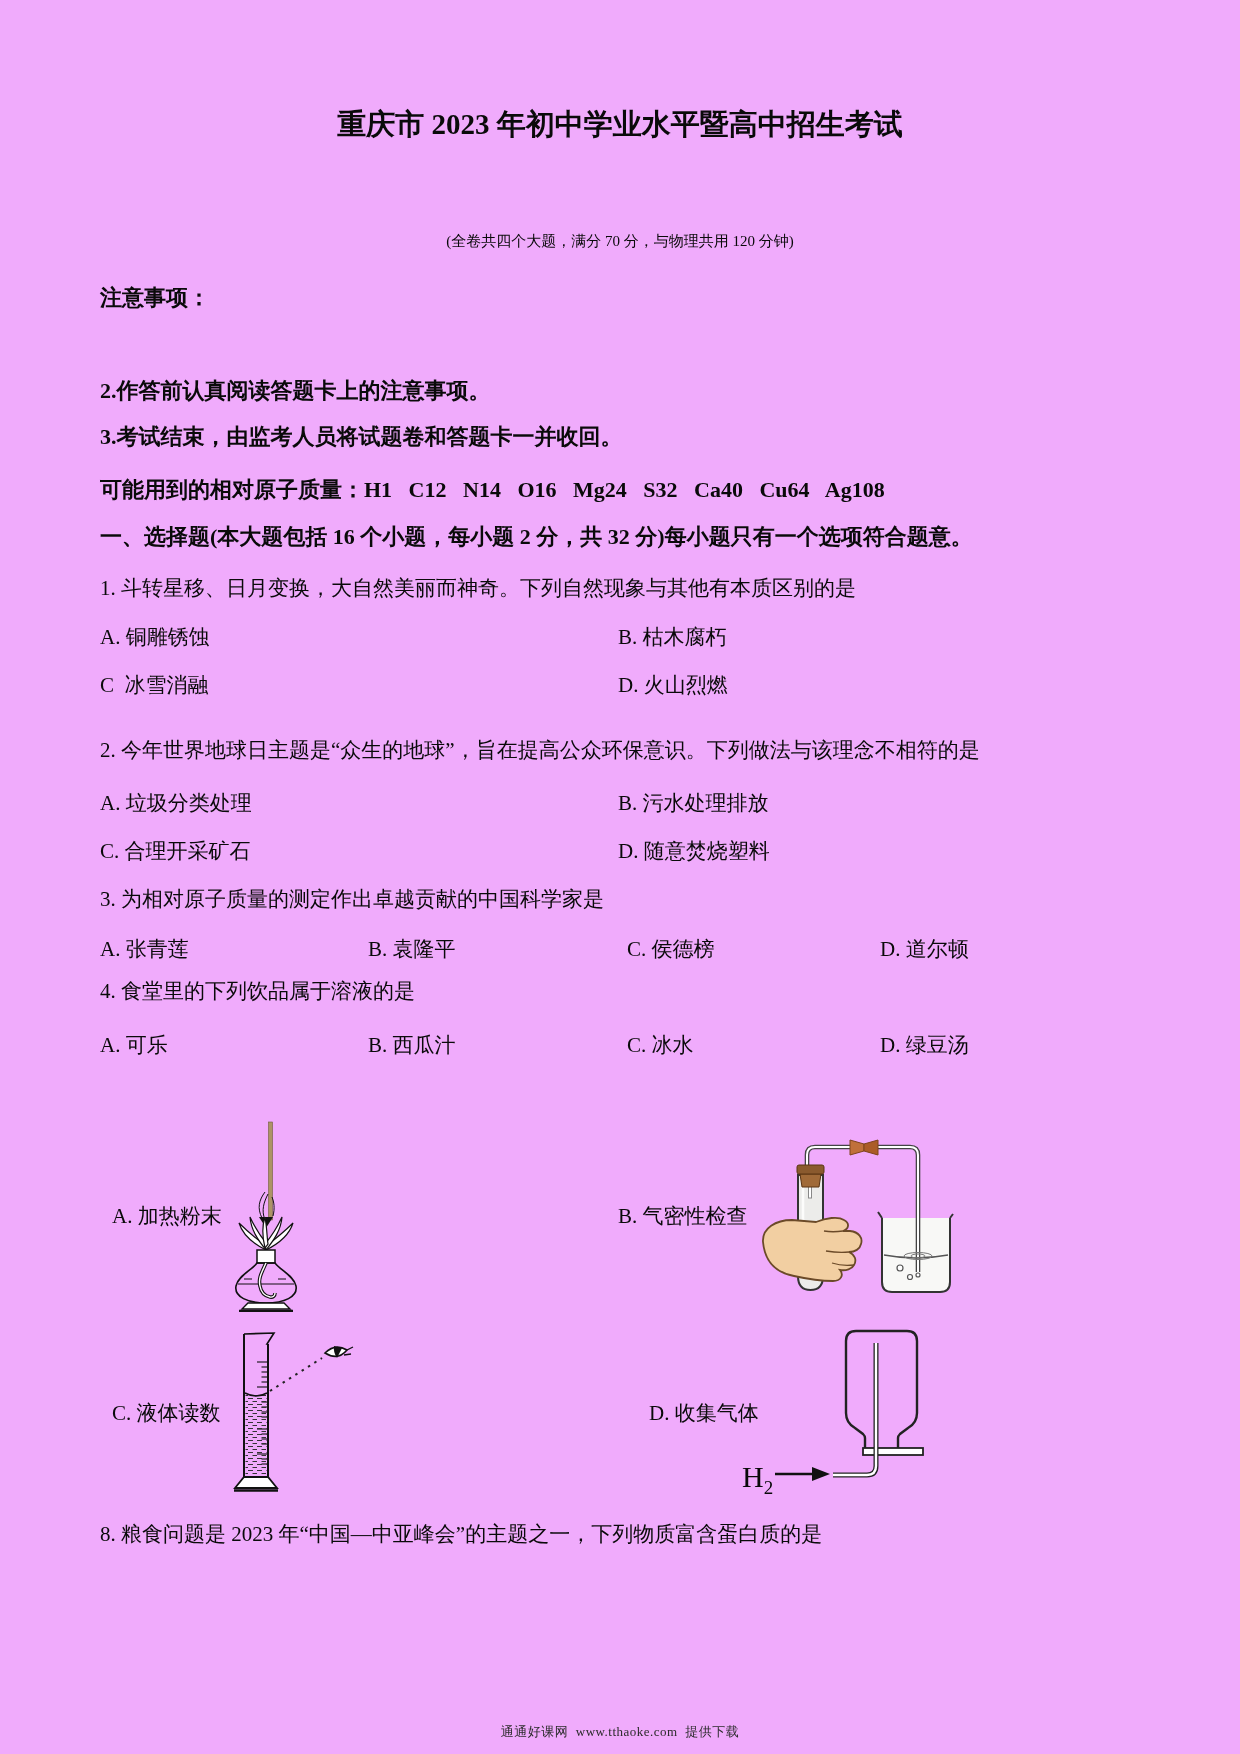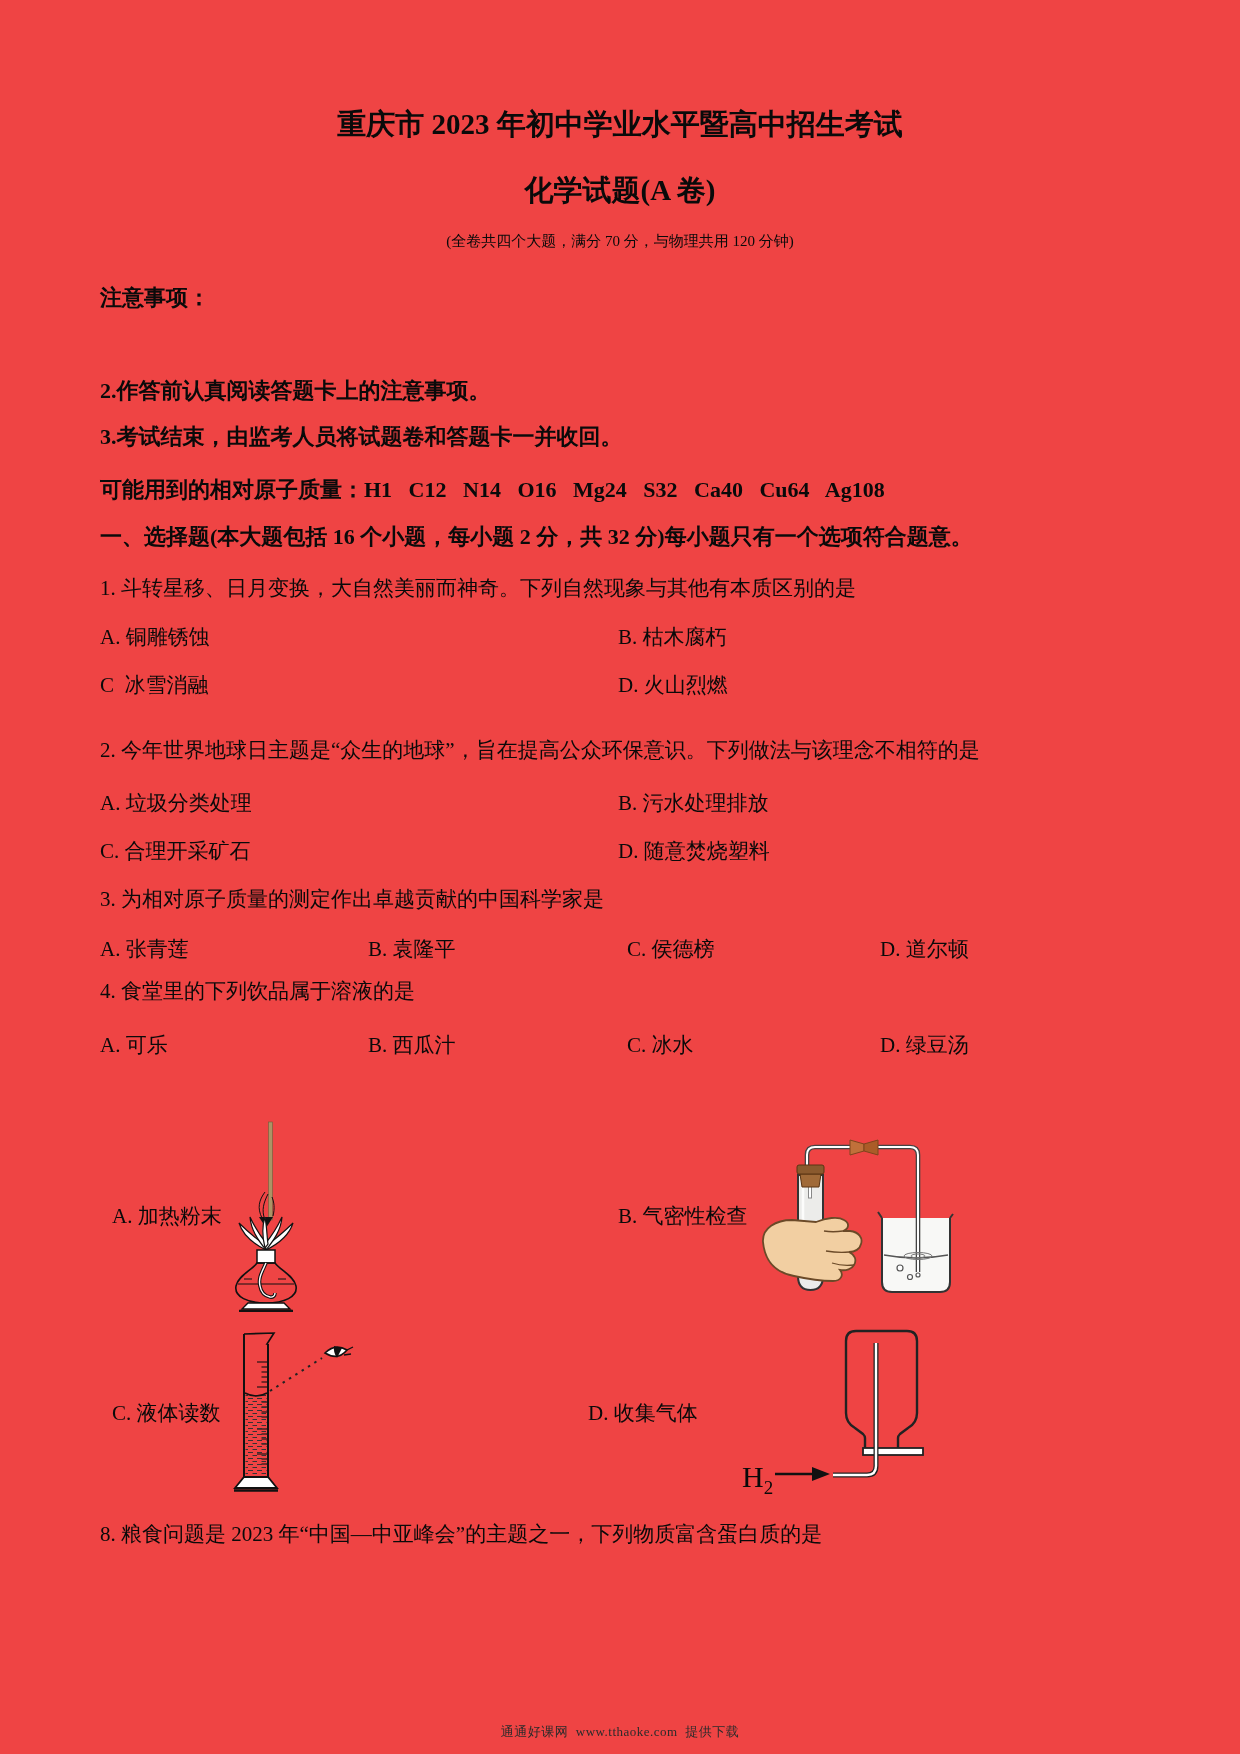--- a/index.html
+++ b/index.html
@@ -1,38 +1,37 @@
 <!DOCTYPE html>
 <html><head>
 <meta charset="utf-8">
 <style>
   html,body{margin:0;padding:0;background:#888;}
   .page{
     position:relative;width:1240px;height:1754px;margin:0 auto;
-    background:#ef4444;overflow:hidden;
+    background:#f0abfc;overflow:hidden;
     font-family:"Liberation Serif","DejaVu Serif",serif;color:#0a0a0a;
   }
   .t{position:absolute;white-space:pre;line-height:1.25;}
   .center{left:0;width:1240px;text-align:center;}
   .title{font-size:29px;font-weight:700;}
   .meta{font-size:15px;font-weight:400;}
   .b{font-size:22px;font-weight:700;}
   .q{font-size:21px;text-align:right;}
   .fig{position:absolute;}
   .footer{font-size:13px;color:#2b2b2b;letter-spacing:0.5px;}
   .gas{font-size:30px;}
   .gas sub{font-size:19px;line-height:0;}
 </style>
 </head>
 <body>
 
 <div class="page">
 
   <div class="t center title" style="top:106px">重庆市 2023 年初中学业水平暨高中招生考试</div>
-  <div class="t center title" style="top:172px">化学试题(A 卷)</div>
   <div class="t center meta" style="top:232px">(全卷共四个大题，满分 70 分，与物理共用 120 分钟)</div>
 
   <div class="t b" style="left:100px;top:284px">注意事项：</div>
   <div class="t b" style="left:100px;top:377px">2.作答前认真阅读答题卡上的注意事项。</div>
   <div class="t b" style="left:100px;top:423px">3.考试结束，由监考人员将试题卷和答题卡一并收回。</div>
 
   <div class="t b" style="left:100px;top:476px">可能用到的相对原子质量：H1   C12   N14   O16   Mg24   S32   Ca40   Cu64   Ag108</div>
   <div class="t b" style="left:100px;top:523px">一、选择题(本大题包括 16 个小题，每小题 2 分，共 32 分)每小题只有一个选项符合题意。</div>
 
   <div class="t q" style="left:100px;top:575px">1. 斗转星移、日月变换，大自然美丽而神奇。下列自然现象与其他有本质区别的是</div>
@@ -55,21 +54,21 @@
 
   <div class="t q" style="left:100px;top:978px">4. 食堂里的下列饮品属于溶液的是</div>
   <div class="t q" style="left:100px;top:1032px">A. 可乐</div>
   <div class="t q" style="left:368px;top:1032px">B. 西瓜汁</div>
   <div class="t q" style="left:627px;top:1032px">C. 冰水</div>
   <div class="t q" style="left:880px;top:1032px">D. 绿豆汤</div>
 
   <div class="t q" style="left:112px;top:1203px">A. 加热粉末</div>
   <div class="t q" style="left:618px;top:1203px">B. 气密性检查</div>
   <div class="t q" style="left:112px;top:1400px">C. 液体读数</div>
-  <div class="t q" style="left:588px;top:1400px">D. 收集气体</div>
+  <div class="t q" style="left:649px;top:1400px">D. 收集气体</div>
 
   <svg class="fig" style="left:232px;top:1120px" width="70" height="192" viewBox="0 0 70 192">
     <rect x="36.5" y="2" width="4" height="98" fill="#ad9366" stroke="#6f5c3a" stroke-width="0.6"></rect>
     <g stroke="#111" fill="none" stroke-width="1">
       <path d="M30,98 C25,88 27,80 33,72"></path>
       <path d="M33,100 C29,90 32,82 36,74"></path>
       <path d="M41,96 C43,88 42,82 40,77"></path>
     </g>
     <polygon points="27,97 41,97 34,108" fill="#111"></polygon>
     <g fill="#fff" stroke="#111" stroke-width="1.2">

